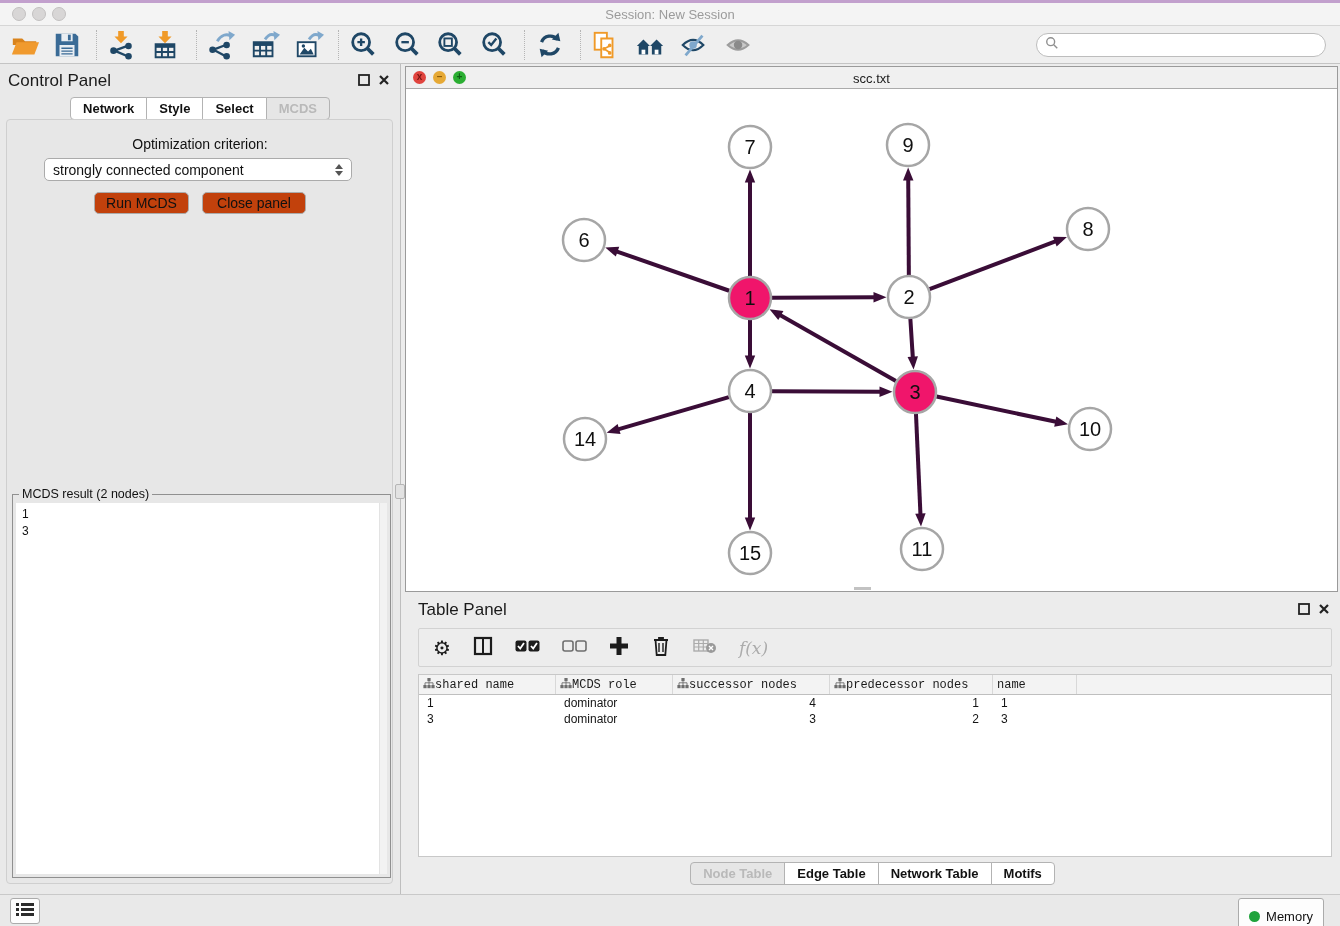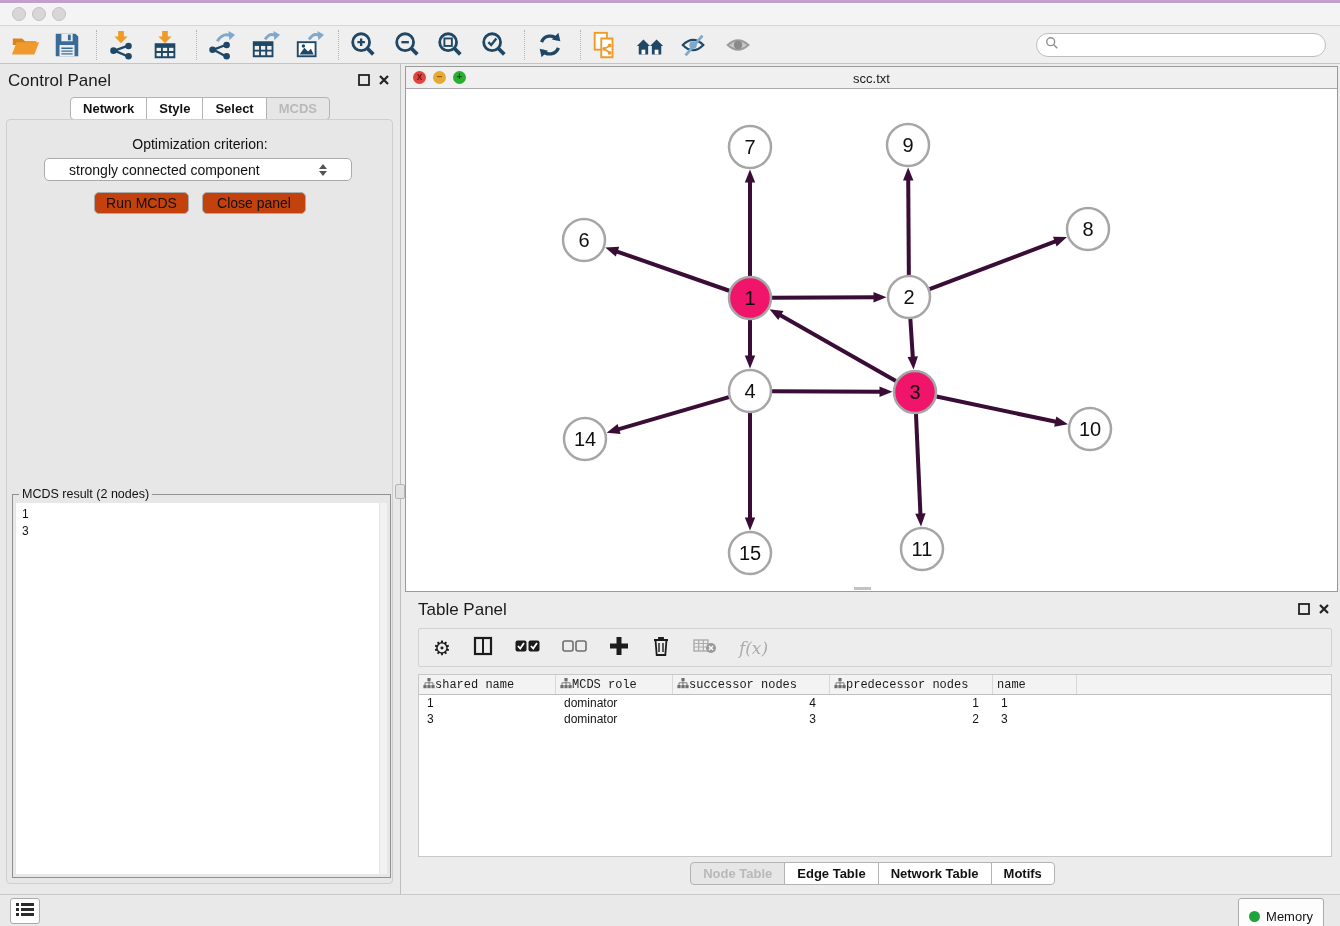--- a/index.html
+++ b/index.html
@@ -25,21 +25,21 @@
   .control-panel { left:0; top:64px; width:401px; height:830px; background:#E9E9E9; border-right:1px solid #BEBEBE; }
   .panel-title { font-size:17px; color:#1A1A1A; }
   .panel-icons { position:absolute; right:10px; display:flex; gap:8px; align-items:center; }
   .seg-row { position:absolute; width:100%; display:flex; justify-content:center; }
   .seg { padding:3px 12px; background:#FFFFFF; border:1px solid #B3B3B3; font-size:13px; font-weight:bold; color:#111; margin-left:-1px; cursor:pointer; white-space:nowrap; }
   .seg:first-child { border-radius:4px 0 0 4px; margin-left:0; }
   .seg:last-child { border-radius:0 4px 4px 0; }
   .seg.sel { background:#E6E6E6; color:#B9B9B9; }
   .cp-content { position:absolute; left:6px; right:7px; top:55px; bottom:10px; background:#E7E7E7; border:1px solid #CFCFCF; border-radius:4px; }
   .opt-label { position:absolute; top:72px; width:100%; text-align:center; font-size:14px; color:#111; }
-  .dropdown { position:absolute; left:44px; top:94px; width:308px; height:23px; background:#fff; border:1px solid #ABABAB; border-radius:5px; display:flex; align-items:center; padding:0 24px; cursor:pointer; }
+  .dropdown { position:absolute; left:44px; top:94px; width:308px; height:23px; background:#fff; border:1px solid #ABABAB; border-radius:5px; display:flex; align-items:center; padding:0 8px; cursor:pointer; }
   .dropdown-value { flex:1; font-size:14px; color:#111; white-space:nowrap; overflow:hidden; }
   .stepper { display:flex; flex-direction:column; gap:2px; align-items:center; }
   .tri-up { width:0; height:0; border-left:4px solid transparent; border-right:4px solid transparent; border-bottom:5px solid #555; }
   .tri-dn { width:0; height:0; border-left:4px solid transparent; border-right:4px solid transparent; border-top:5px solid #555; }
   .cp-btn { position:absolute; top:128px; height:22px; background:#c2410c; border:1px solid #ABABAB; border-radius:5px; font-size:14px; font-weight:400; color:#111; font-family:"Liberation Sans",sans-serif; cursor:pointer; }
   .result-box { position:absolute; left:12px; right:9px; top:430px; height:384px; border:1px solid #909090; background:#E7E7E7; }
   .result-legend { position:absolute; top:-8px; left:6px; background:#E7E7E7; padding:0 3px; font-size:12.5px; color:#111; }
   .result-area { position:absolute; left:3px; right:3px; top:8px; bottom:3px; background:#fff; }
   .result-text { padding:3px 6px; font-size:12px; line-height:17px; color:#111; font-family:"Liberation Sans",sans-serif; white-space:pre; }
   .result-scroll { position:absolute; right:0; top:0; bottom:0; width:8px; background:#F2F2F2; border-left:1px solid #E3E3E3; }
@@ -73,20 +73,21 @@
   .memory-label { font-size:13px; color:#111; margin-left:6px; }
 </style>
 </head>
 <body>
 
 <div class="abs titlebar">
   <div class="abs titlebar-accent"></div>
   <div class="abs traffic-dot" style="left:12px"></div>
   <div class="abs traffic-dot" style="left:32px"></div>
   <div class="abs traffic-dot" style="left:52px"></div>
+  <div class="abs win-title">Session: New Session</div>
 </div>
 
 <div class="abs toolbar">
   <button class="tb-btn" style="left:8px"><span><svg width="30" height="30" viewBox="0 0 32 32">
           <path d="M3 9h10l3 3h12v4H3z" fill="#D9831C"></path>
           <path d="M31 13l-5 13H2l5-13z" fill="#F09A2E"></path>
         </svg></span></button>
   <button class="tb-btn" style="left:50px"><span><svg width="30" height="30" viewBox="0 0 32 32">
           <path d="M4 4h21l3 3v21H4z" fill="#3A6B96"></path>
           <rect x="10" y="4" width="12" height="8" fill="#E9EEF3"></rect>

